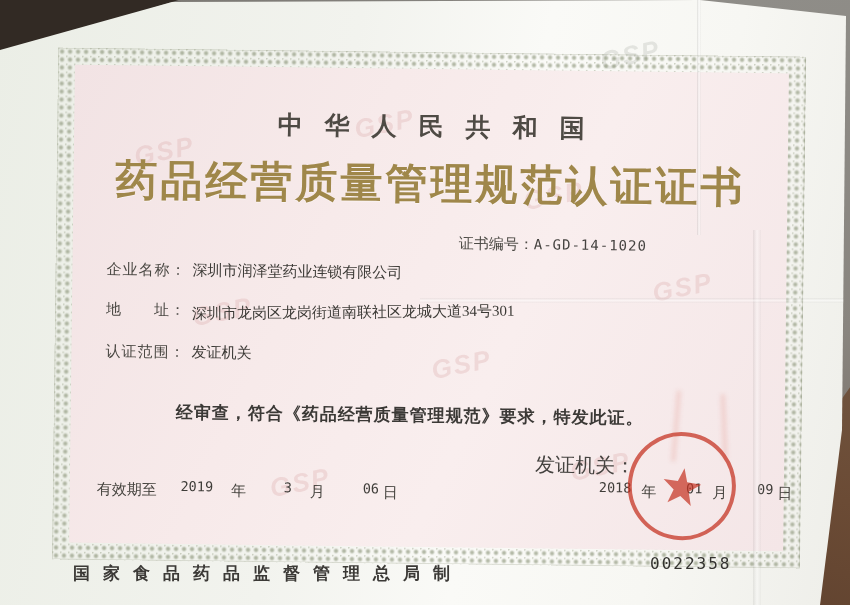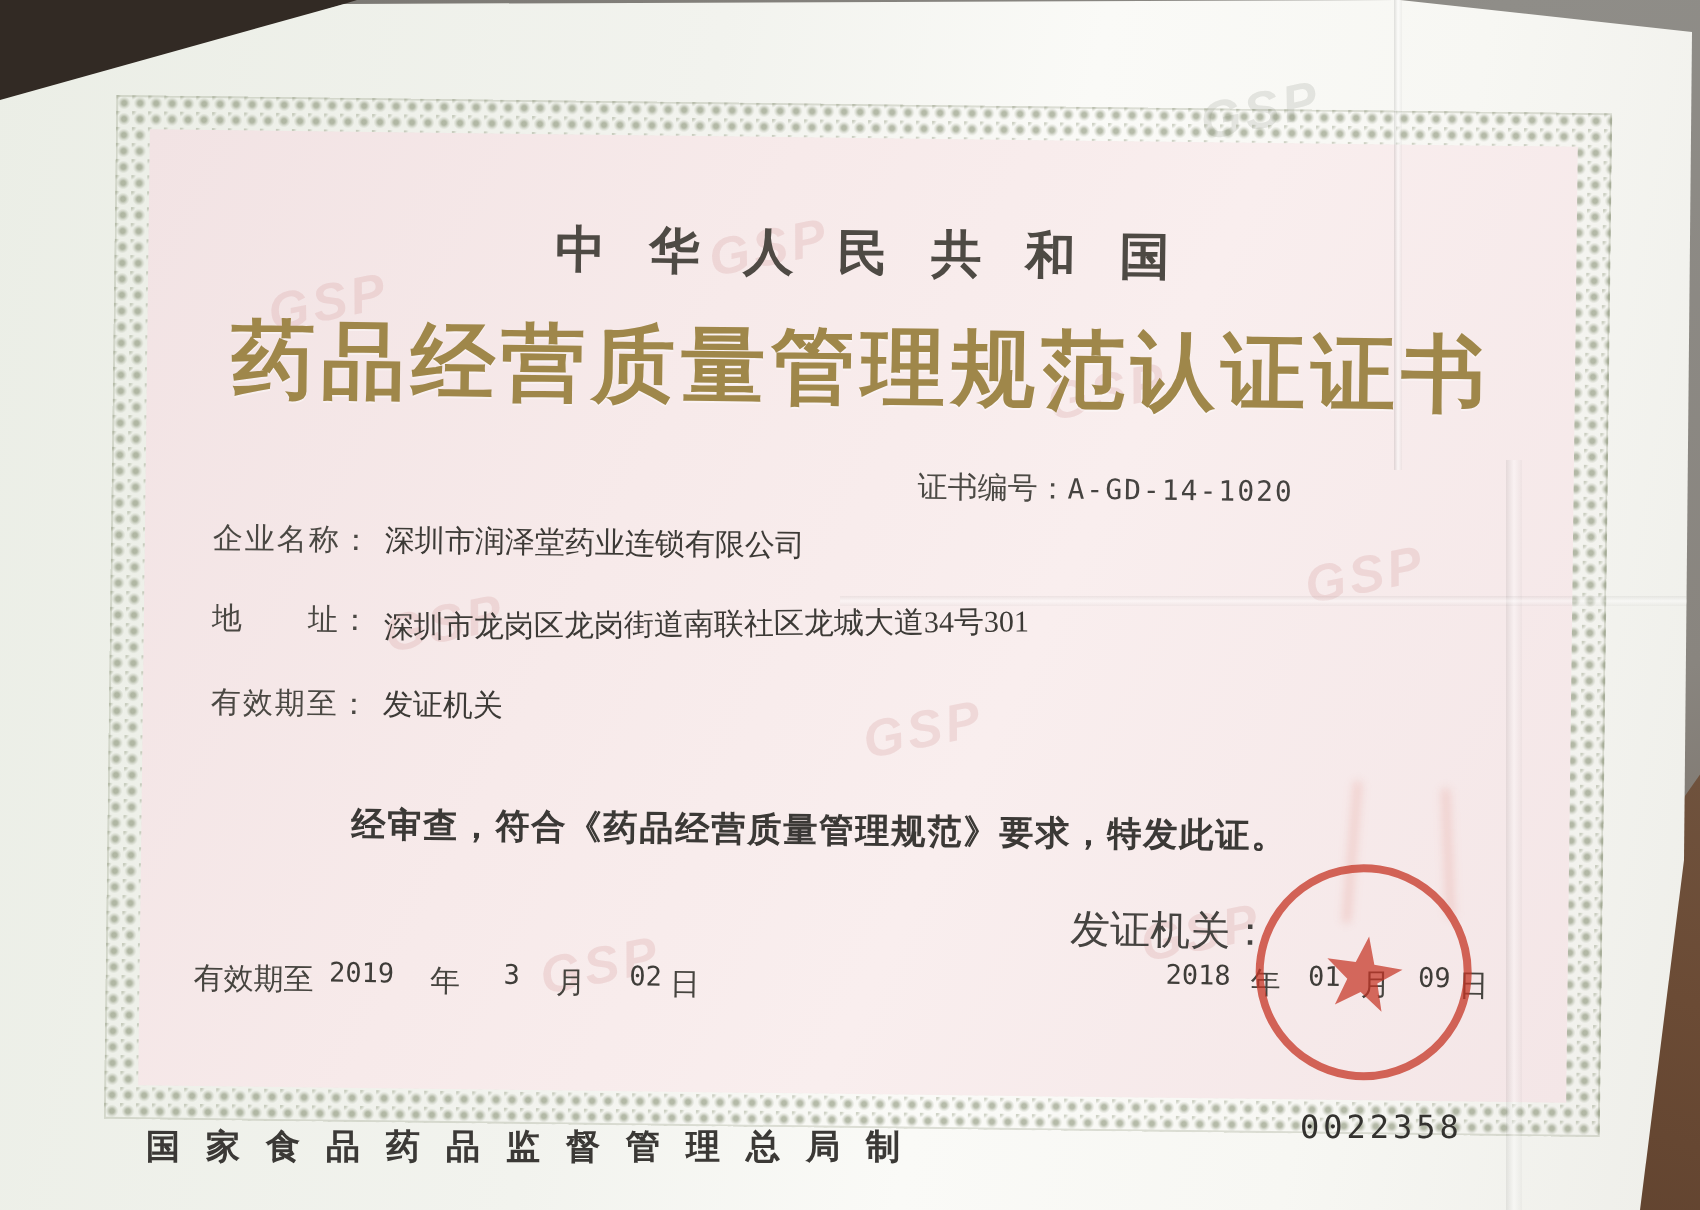--- a/index.html
+++ b/index.html
@@ -63,21 +63,21 @@
   .f1 { top:252px; }
   .f1 .fvalue { transform:rotate(-1.2deg); }
   .f2 { top:294px; }
   .statement { position:absolute; left:122px; top:352px; font-size:17px;
     color:#3b3936; letter-spacing:1px; font-weight:600; }
   .issuer { position:absolute; left:482px; top:398px; font-size:20px; color:#454340; }
   .dateline { position:absolute; font-size:15px; color:#46443f; }
   .valid-line { left:44px; top:432px; }
   .issue-line { left:526px; top:428px; }
   .dateline .dnum { font-family:"DejaVu Sans Mono",monospace; font-size:13.5px;
-    color:#3f3d39; position:relative; top:-4px; padding:0 4px; }
+    color:#3f3d39; position:relative; top:-4px; padding:0 4px;margin-left:16px; }
   .dateline .dunit { padding:0 6px; }
   .valid-line .dunit { padding:0 14px; }
   
   .stamp { position:absolute; left:569px; top:371px; width:120px; height:120px;
     opacity:.88; transform:rotate(8deg); }
   .stamp-ghost { position:absolute; background:rgba(205,70,50,.14);
     filter:blur(2px); border-radius:3px; }
   .sg1 { left:620px; top:335px; width:5px; height:72px; transform:rotate(4deg); }
   .sg2 { left:668px; top:338px; width:5px; height:66px; transform:rotate(-3deg); }
   
@@ -118,32 +118,32 @@
       <span>证书编号：</span><span class="num">A-GD-14-1020</span>
     </div>
 
     <div class="field f0">
       <span class="flabel">企业名称：</span><span class="fvalue">深圳市润泽堂药业连锁有限公司</span>
     </div>
     <div class="field f1">
       <span class="flabel">地　　址：</span><span class="fvalue">深圳市龙岗区龙岗街道南联社区龙城大道34号301</span>
     </div>
     <div class="field f2">
-      <span class="flabel">有效期至：</span><span class="fvalue">发证机关</span>
+      <span class="flabel">认证范围：</span><span class="fvalue">发证机关</span>
     </div>
 
     <div class="statement">经审查，符合《药品经营质量管理规范》要求，特发此证。</div>
 
     <div class="issuer">发证机关：</div>
 
     <div class="dateline valid-line">
       <span>有效期至</span>
       <span class="dnum">2019</span><span class="dunit">年</span>
       <span class="dnum">3</span><span class="dunit">月</span>
-      <span class="dnum">02</span><span>日</span>
+      <span class="dnum">06</span><span>日</span>
     </div>
 
     <div class="dateline issue-line">
       <span class="dnum">2018</span><span class="dunit">年</span>
       <span class="dnum">01</span><span class="dunit">月</span>
       <span class="dnum">09</span><span>日</span>
     </div>
 
     <div class="stamp-ghost sg1"></div>
     <div class="stamp-ghost sg2"></div>

